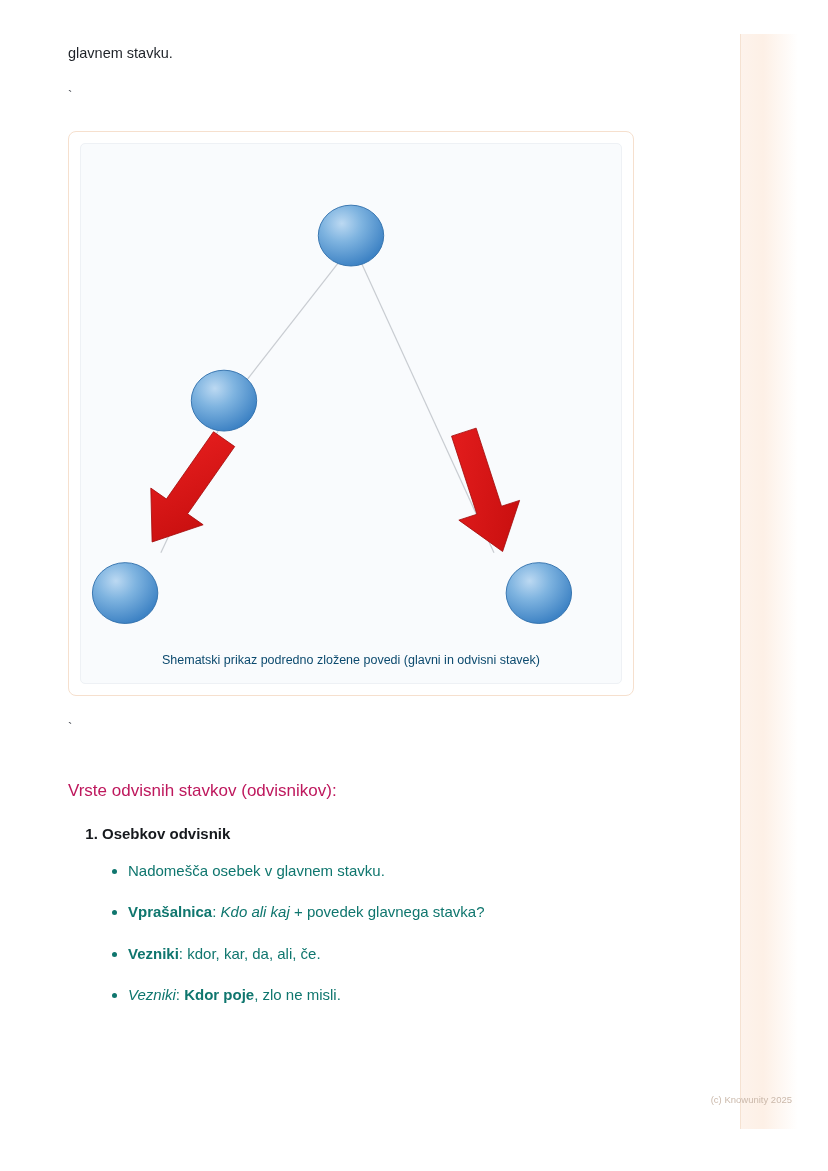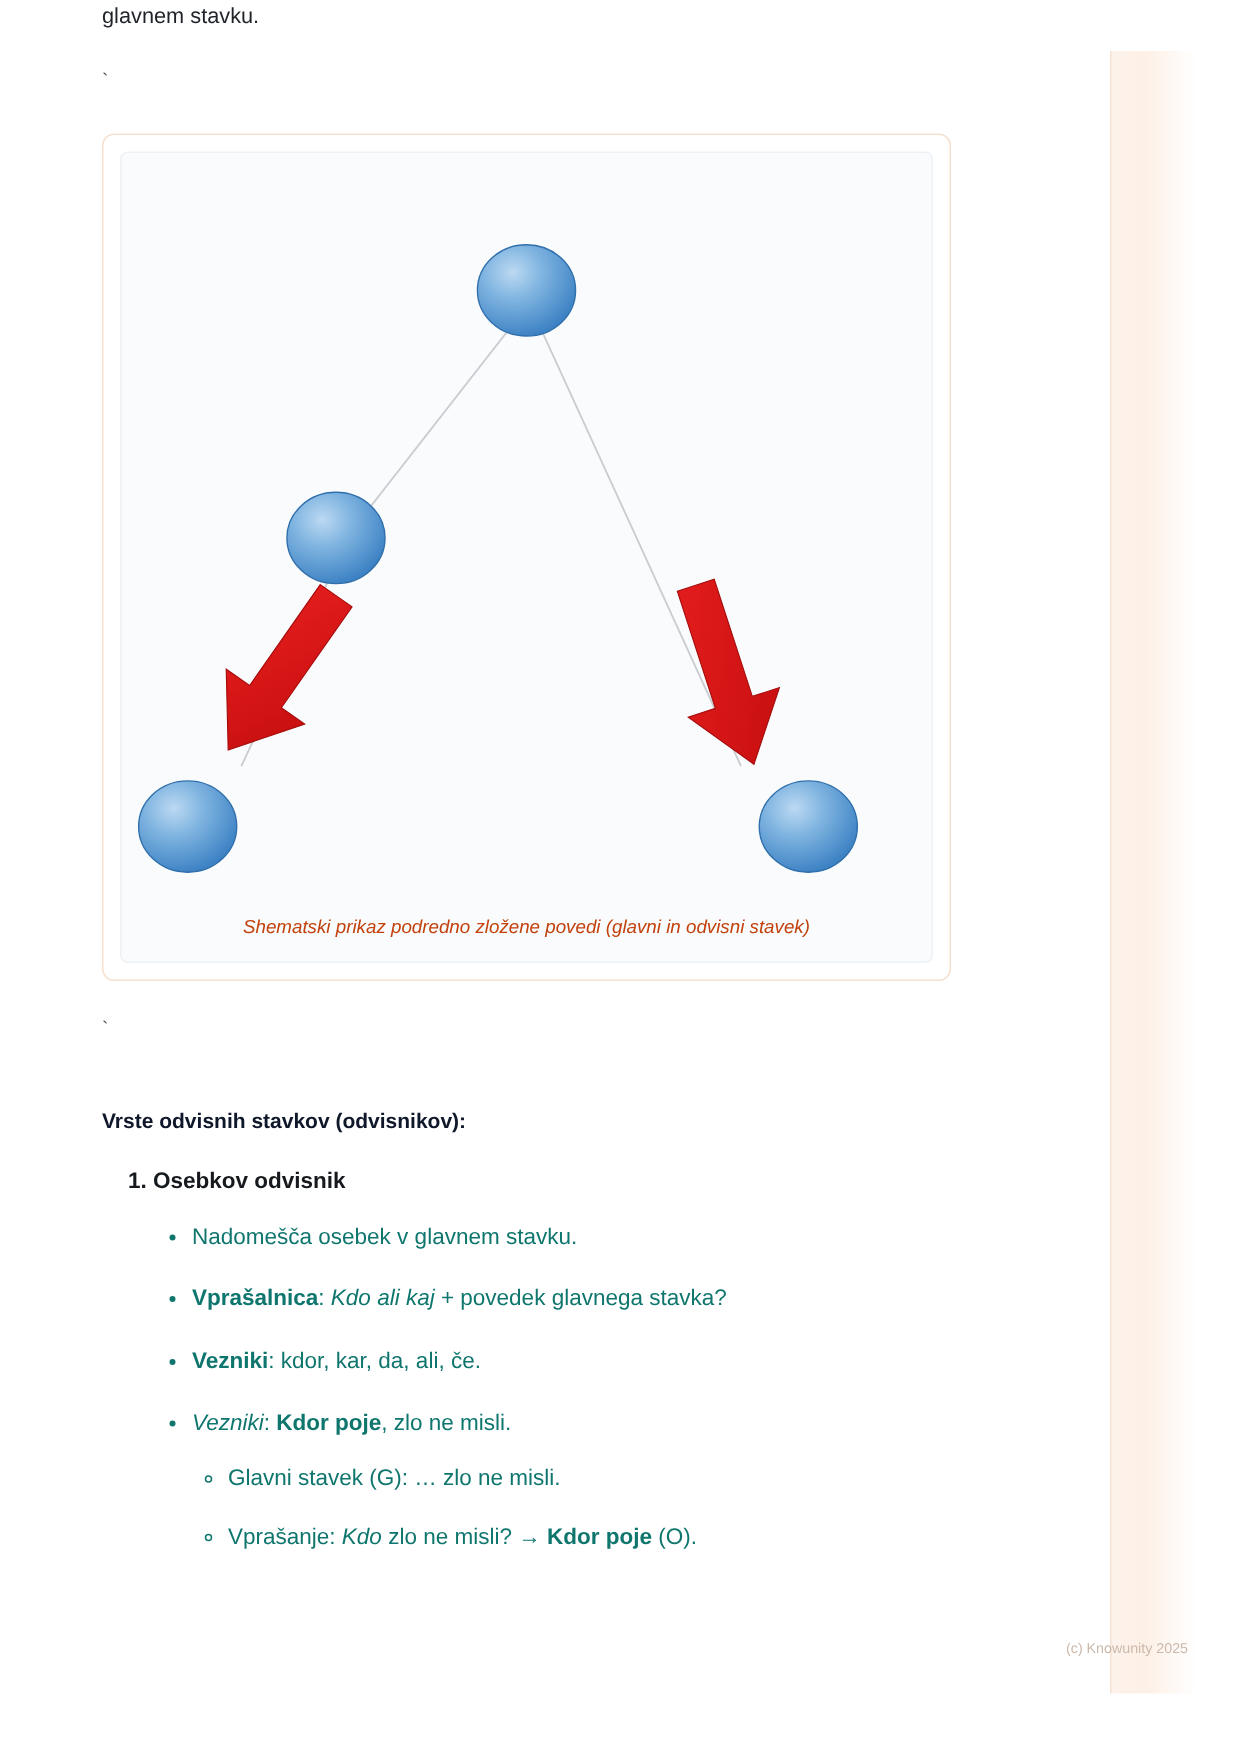--- a/index.html
+++ b/index.html
@@ -39,21 +39,21 @@
     left: 68px;
     top: 0;
     width: 620px;
   }
 
   .para {
     font-size: 14.5px;
     line-height: 1.55;
     color: #1f2329;
   }
-  .p-top { }
+  .p-top { margin-top: 42px; }
 
   .tick {
     font-size: 13px;
     color: #4a4f57;
     margin-top: 24px;
     letter-spacing: 0;
   }
 
   
   .figure-card {
@@ -73,30 +73,29 @@
     box-sizing: border-box;
   }
   .diagram {
     display: block;
     width: 100%;
     height: 495px;
   }
   .figure-caption {
     text-align: center;
     font-size: 12.5px;
-    font-style: italic;
-    color: #c2410c;
+    color: #0c4a6e;
     padding: 14px 10px 16px;
   }
 
   .section-title {
     margin-top: 46px;
-    font-size: 14px;
-    font-weight: bold;
-    color: #0f172a;
+    font-size: 17px;
+    font-weight: normal;
+    color: #be185d;
   }
 
   ol.main-list {
     margin: 22px 0 0 0;
     padding-left: 34px;
     font-size: 15px;
   }
   ol.main-list > li {
     font-weight: bold;
     color: #16191d;
@@ -188,24 +187,20 @@
 
   <ol class="main-list">
     <li>
       <span>Osebkov odvisnik</span>
       <ul class="sub-list">
         <li><span><span>Nadomešča osebek v glavnem stavku.</span></span></li>
         <li><span><b>Vprašalnica</b><span>: </span><i>Kdo ali kaj</i><span> + povedek glavnega stavka?</span></span></li>
         <li><span><b>Vezniki</b><span>: kdor, kar, da, ali, če.</span></span></li>
         <li>
           <span><i>Vezniki</i><span>: </span><b>Kdor poje</b><span>, zlo ne misli.</span></span>
-          <ul class="sub-sub-list">
-            <li><span><span>Glavni stavek (G): … zlo ne misli.</span></span></li>
-            <li><span><span>Vprašanje: </span><i>Kdo</i><span> zlo ne misli? → </span><b>Kdor poje</b><span> (O).</span></span></li>
-          </ul>
         </li>
       </ul>
     </li>
   </ol>
 
 </div>
 
 <div class="watermark">(c) Knowunity 2025</div>
 
 </body></html>

